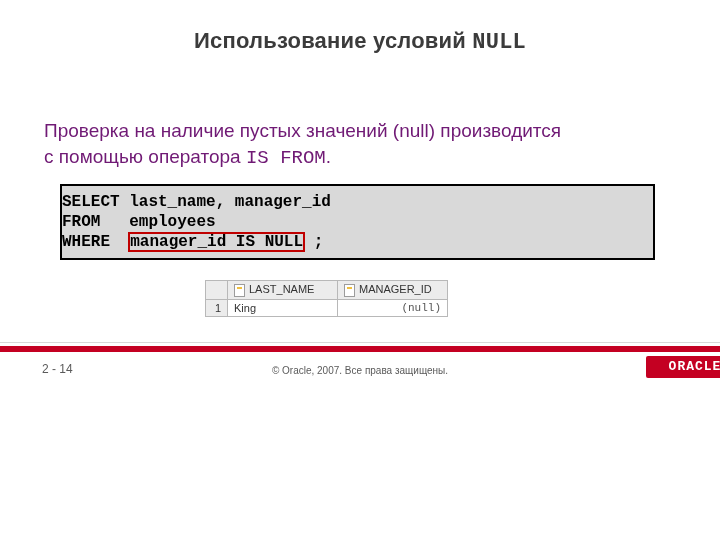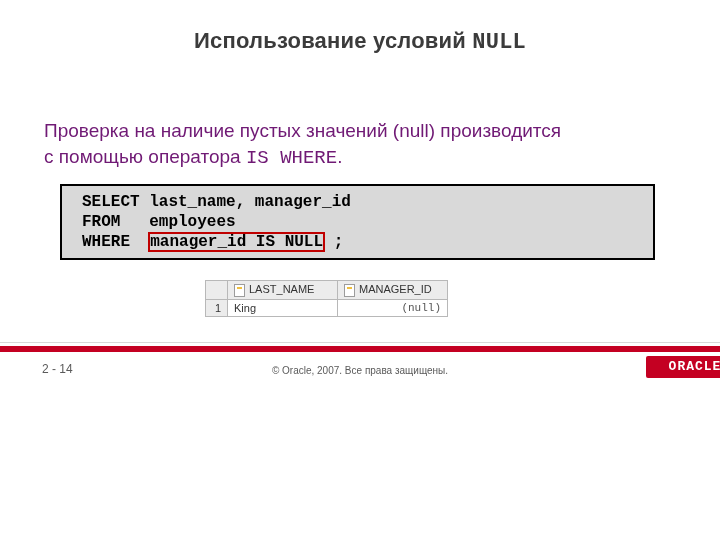--- a/index.html
+++ b/index.html
@@ -47,21 +47,21 @@
     font-family: "Courier New", Courier, monospace;
   }
   .code-box {
     position: absolute;
     top: 184px;
     left: 60px;
     width: 595px;
     box-sizing: border-box;
     border: 2px solid #000;
     background: #d9d9d9;
-    padding: 6px 10px 6px 20px;
+    padding: 6px 10px 6px 0;
     font-family: "Courier New", Courier, monospace;
     font-size: 16px;
     font-weight: bold;
     line-height: 1.25;
     white-space: pre;
   }
   .hl {
     background: #d9d9d9;
     outline: 2px solid #c00000;
     outline-offset: -1px;
@@ -186,21 +186,21 @@
 <body>
 
 <div class="slide">
 
   <div class="title">
     <span>Использование условий </span><span class="mono">NULL</span>
   </div>
 
   <div class="body-text">
     <span>Проверка на наличие пустых значений (null) производится</span><br>
-    <span>с помощью оператора </span><span class="mono">IS WHERE</span><span>.</span>
+    <span>с помощью оператора </span><span class="mono">IS FROM</span><span>.</span>
   </div>
 
   <div class="code-box"><span>SELECT last_name, manager_id</span>
 <span>FROM   employees</span>
 <span>WHERE  </span><span class="hl">manager_id IS NULL</span><span> ;</span></div>
 
   <table class="result-table">
     <thead>
       <tr>
         <th class="idx-head"></th>

